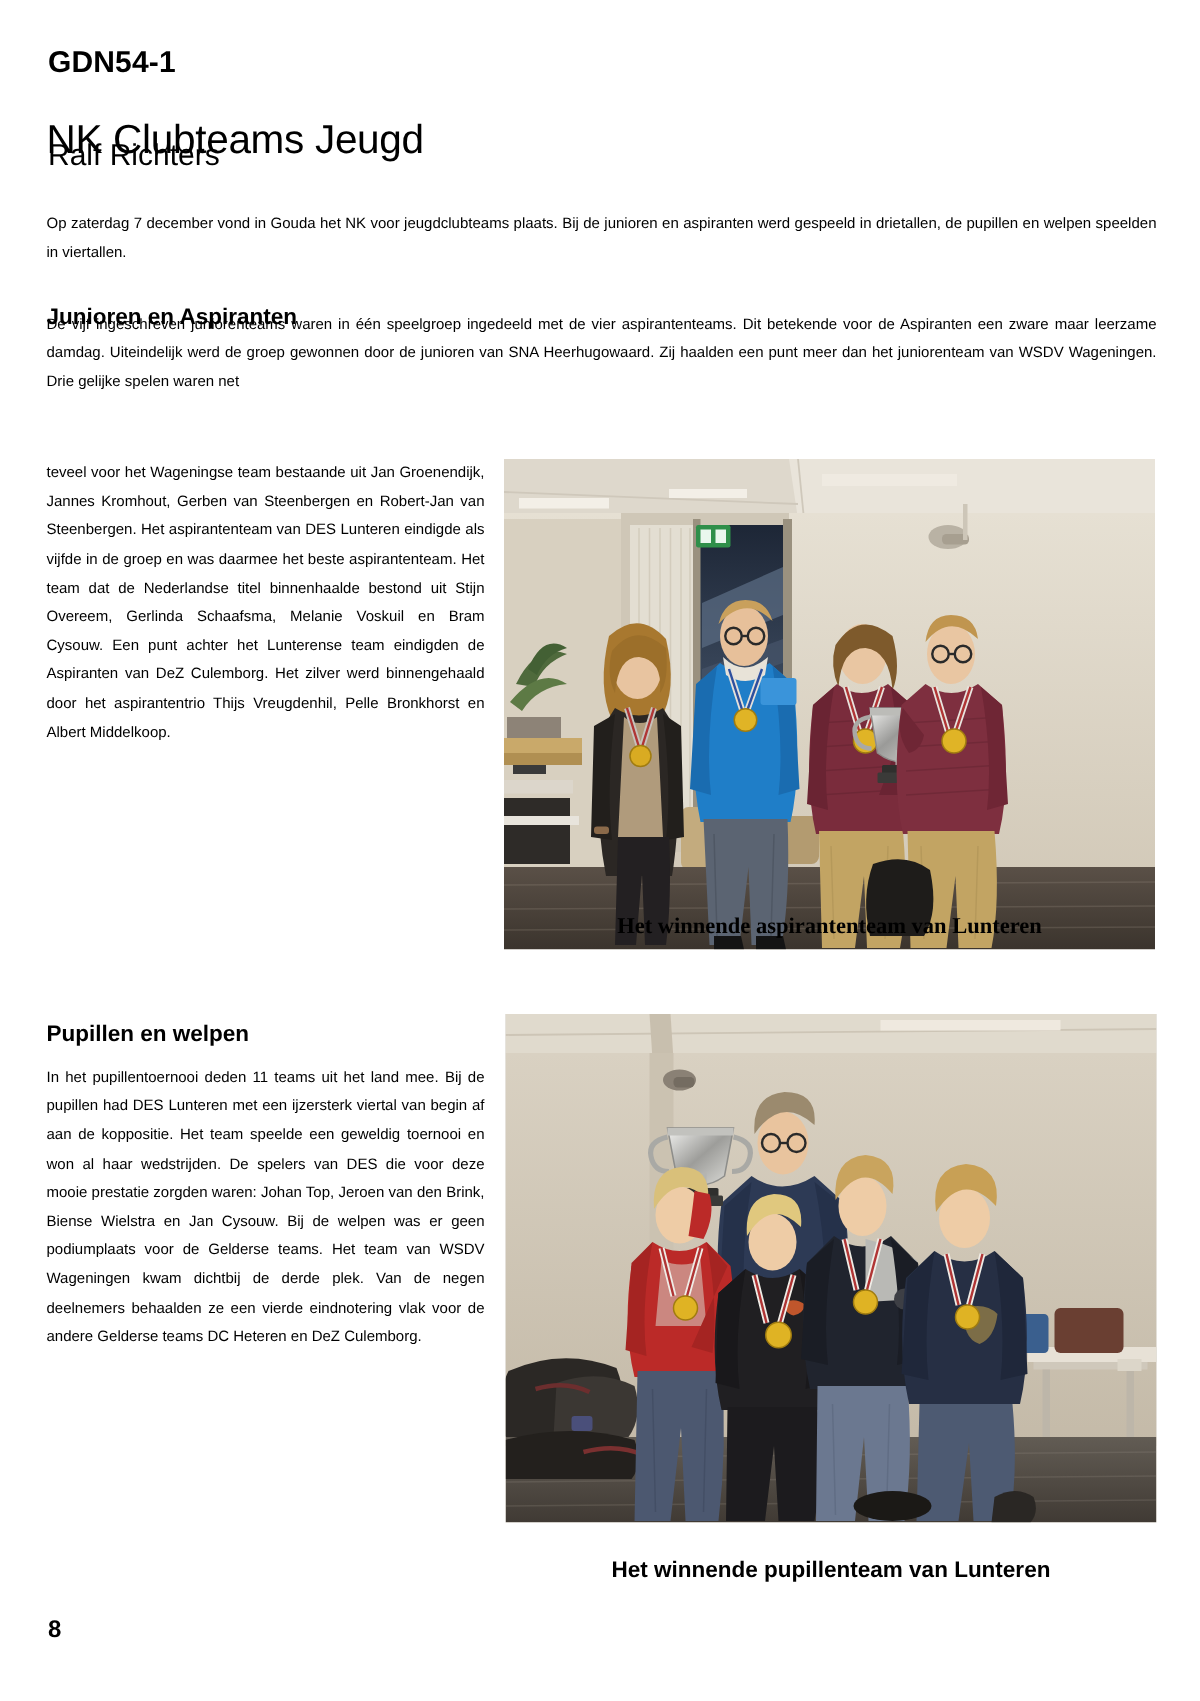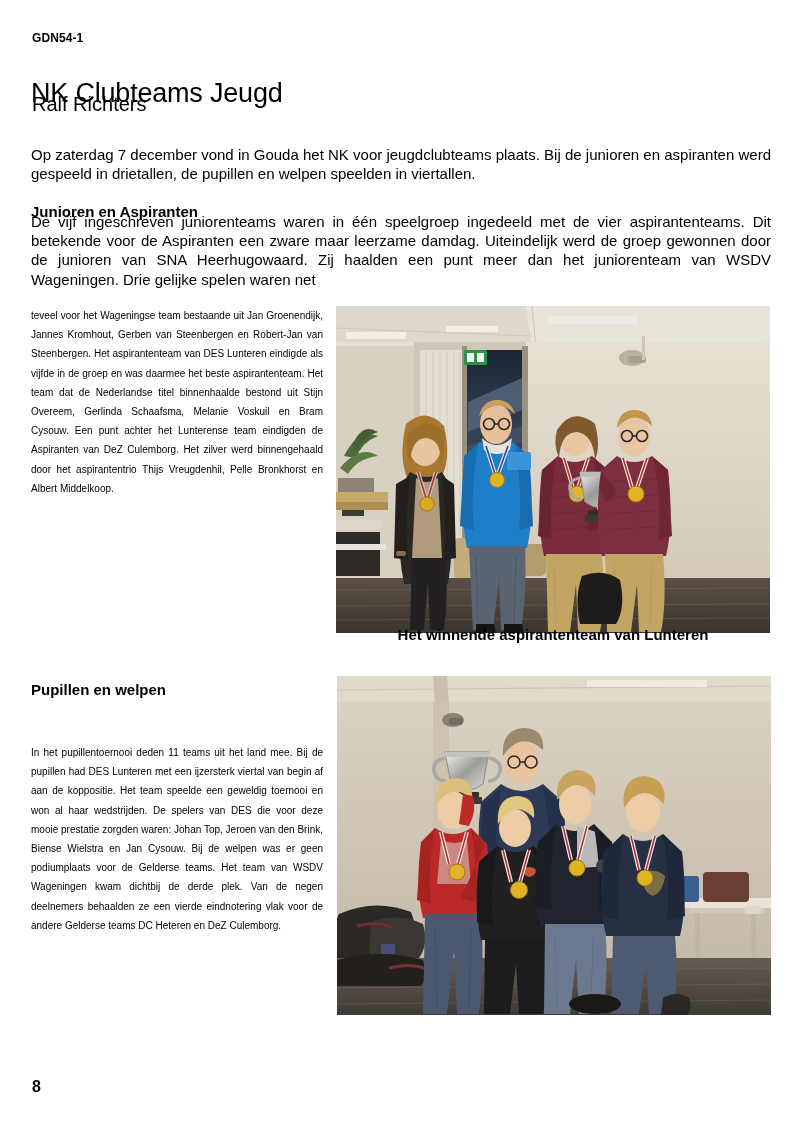--- a/index.html
+++ b/index.html
@@ -21,21 +21,21 @@
     position: absolute;
     inset: 0;
     background: #ffffff;
   }
 
   
   .doc-code {
     position: absolute;
     left: 32px;
     top: 31px;
-    font-size: 12px;
+    font-size: 20px;
     font-weight: bold;
     letter-spacing: 0.1px;
   }
   .doc-title {
     position: absolute;
     left: 31px;
     top: 60px;
     font-size: 27px;
     font-weight: normal;
     letter-spacing: -0.2px;
@@ -46,21 +46,21 @@
     top: 93px;
     font-size: 20px;
     font-weight: normal;
   }
 
   
   .full-par {
     position: absolute;
     left: 31px;
     width: 740px;
-    font-size: 15px;
+    font-size: 10px;
     line-height: 19.2px;
     text-align: justify;
     text-justify: inter-word;
   }
   .full-par.intro { top: 130px; }
   .full-par.jun-body { top: 197px; }
 
   .section-head {
     position: absolute;
     left: 31px;
@@ -74,21 +74,21 @@
   .col-par {
     position: absolute;
     left: 31px;
     width: 292px;
     font-size: 10px;
     line-height: 19.2px;
     text-align: justify;
     text-justify: inter-word;
   }
   .col-par.jun-wrap { top: 296px; }
-  .col-par.pup-body { top: 703px; margin-top: 40px; }
+  .col-par.pup-body { top: 669px; margin-top: 40px; }
 
   
   .photo {
     position: absolute;
     overflow: hidden;
     background: #cfc9bf;
   }
   #photo-aspiranten {
     left: 336px;
     top: 306px;
@@ -105,21 +105,21 @@
   .trophy-cup  { position: absolute; }
 
   
   .caption {
     position: absolute;
     font-size: 15px;
     font-weight: bold;
     text-align: center;
     width: 434px;
   }
-  #caption-aspiranten { left: 336px; top: 626px; }
+  #caption-aspiranten { left: 336px; top: 610px; font-family: Liberation Serif, serif; }
   #caption-pupillen   { left: 337px; top: 1038px; }
 
   
   .page-number {
     position: absolute;
     left: 32px;
     top: 1078px;
     font-size: 16px;
     font-weight: bold;
   }
@@ -489,16 +489,17 @@
             <circle cx="308" cy="202" r="8" fill="#dfb324" stroke="#a07c10" stroke-width="1"></circle>
           </g>
         </g>
 
         <ellipse cx="258" cy="328" rx="26" ry="10" fill="#1b1916"></ellipse>
         <path d="M326 322 q14 -8 26 0 q4 10 -2 17 l-26 0 Z" fill="#2a2724"></path>
       </svg>
     </div>
   </figure>
 
+  <figcaption class="caption" id="caption-pupillen">Het winnende pupillenteam van Lunteren</figcaption>
 
   <div class="page-number">8</div>
 
 </div>
 
 </body></html>

